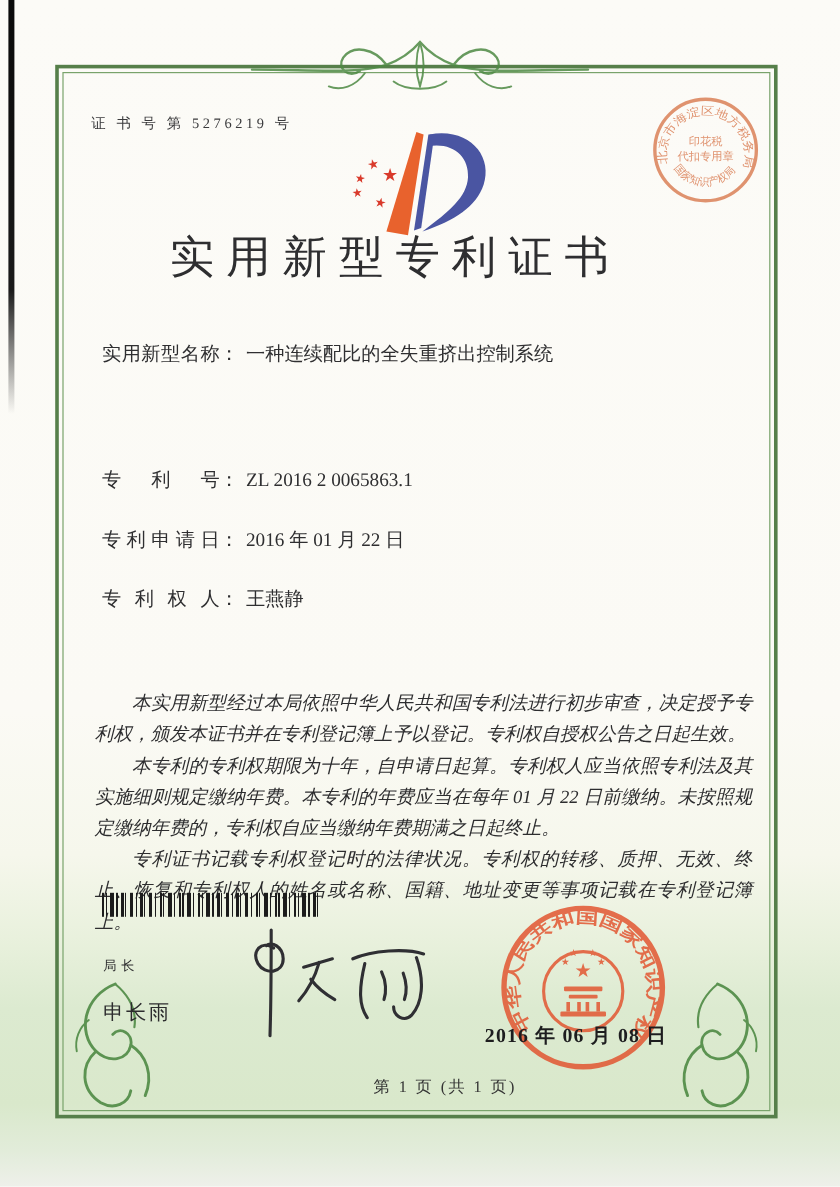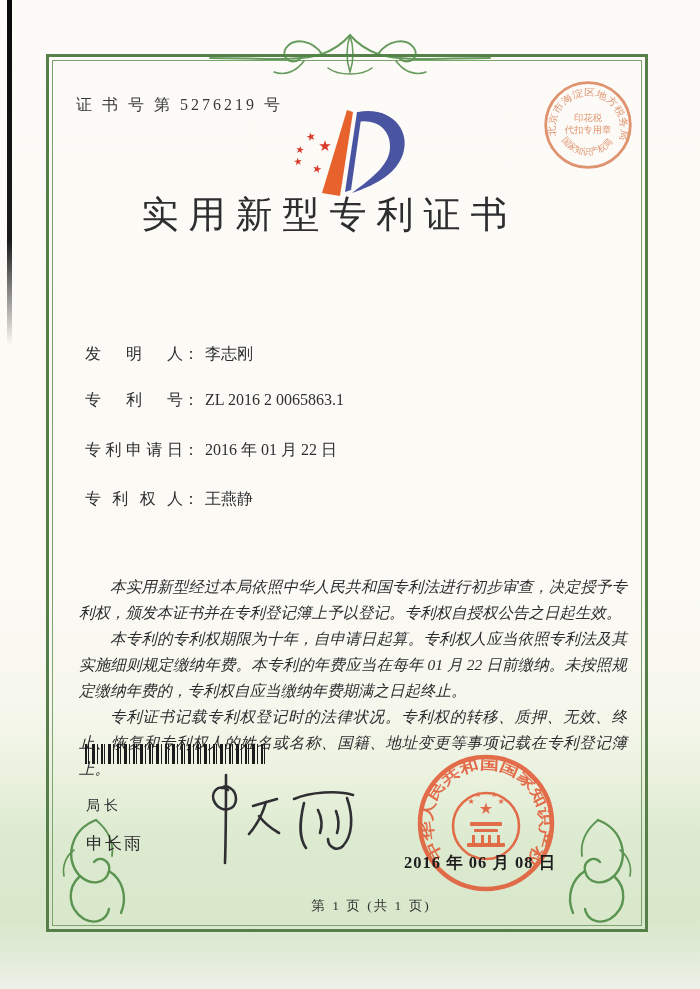--- a/index.html
+++ b/index.html
@@ -15,21 +15,21 @@
   .scan-line { position:absolute; left:7px; top:0; width:5px; height:345px;
     background:linear-gradient(180deg,#0a0a0a 0%,#1a1a1a 70%,rgba(20,20,20,0) 100%); }
 
   .border-outer { position:absolute; left:46px; top:54px; width:602px; height:878px;
     border:3px solid #567f4a; }
   .border-inner { position:absolute; left:3px; top:3px; right:3px; bottom:3px;
     border:1px solid #79a36b; }
 
   .ornament { position:absolute; color:#4e8a44; }
 
-  .cert-no { position:absolute; left:76px; top:95px; font-size:16px;
+  .cert-no { position:absolute; left:76px; top:95px; font-size:12px;
     letter-spacing:3px; color:#3a3a3c; }
 
   
   .logo { position:absolute; left:282px; top:106px; width:140px; height:102px; }
   .logo svg { position:absolute; left:0; top:0; }
   .logo-star { position:absolute; color:#d93a2b; line-height:1;
     transform:translate(-50%,-50%); font-family:"DejaVu Sans",sans-serif; }
 
   .title { position:absolute; left:46px; top:190px; width:567px; text-align:center;
     font-size:37px; font-weight:400; letter-spacing:10px; color:#2e2e30; }
@@ -44,21 +44,21 @@
     font-size:15.5px; line-height:26px; color:#2d2d2f; text-align:justify; }
   .body-text p { text-indent:2em;font-style:italic; }
 
   .barcode { position:absolute; left:85px; top:744px; width:183px; height:20px;
     background:repeating-linear-gradient(90deg,
       #1c1c1c 0 2px, transparent 2px 3px,
       #1c1c1c 3px 4px, transparent 4px 7px,
       #1c1c1c 7px 10px, transparent 10px 12px,
       #1c1c1c 12px 13px, transparent 13px 16px); }
 
-  .signer-title { position:absolute; left:86px; top:797px; font-size:14px;
+  .signer-title { position:absolute; left:86px; top:797px; font-size:11px;
     letter-spacing:4px; color:#2c2c2e; }
   .signer-name  { position:absolute; left:86px; top:832px; font-size:17px;
     letter-spacing:2px; color:#2c2c2e; }
   .signature { position:absolute; left:192px; top:772px; }
 
   
   .seal  { position:absolute; left:415px; top:752px; width:142px; height:142px; z-index:1; }
   .issue-date { position:absolute; left:404px; top:852px; width:170px; z-index:2;
     font-size:16.5px; font-weight:600; letter-spacing:1px; color:#1d1d1f; white-space:nowrap; }
   .tax-stamp { position:absolute; left:541px; top:78px; width:94px; height:94px; }
@@ -118,22 +118,22 @@
     </svg>
     <span class="logo-star" style="left:43px; top:40px; font-size:15px;">★</span>
     <span class="logo-star" style="left:29px; top:31px; font-size:11px; transform:translate(-50%,-50%) rotate(-14deg);">★</span>
     <span class="logo-star" style="left:18px; top:44px; font-size:10px; transform:translate(-50%,-50%) rotate(10deg);">★</span>
     <span class="logo-star" style="left:16px; top:56px; font-size:10px; transform:translate(-50%,-50%) rotate(-8deg);">★</span>
     <span class="logo-star" style="left:35px; top:63px; font-size:11px; transform:translate(-50%,-50%) rotate(12deg);">★</span>
   </div>
 
   <div class="title">实用新型专利证书</div>
 
-  <div class="field" style="top:344px;">
-    <span class="lbl">发明人</span><span class="colon">：</span><span>李志刚</span>
+  <div class="field" style="top:285px;">
+    <span class="lbl">实用新型名称</span><span class="colon">：</span><span>一种连续配比的全失重挤出控制系统</span>
   </div>
   <div class="field" style="top:390px;">
     <span class="lbl">专利号</span><span class="colon">：</span><span>ZL 2016 2 0065863.1</span>
   </div>
   <div class="field" style="top:440px;font-family:Liberation Serif, serif;">
     <span class="lbl">专利申请日</span><span class="colon">：</span><span>2016 年 01 月 22 日</span>
   </div>
   <div class="field" style="top:489px;">
     <span class="lbl">专利权人</span><span class="colon">：</span><span>王燕静</span>
   </div>

